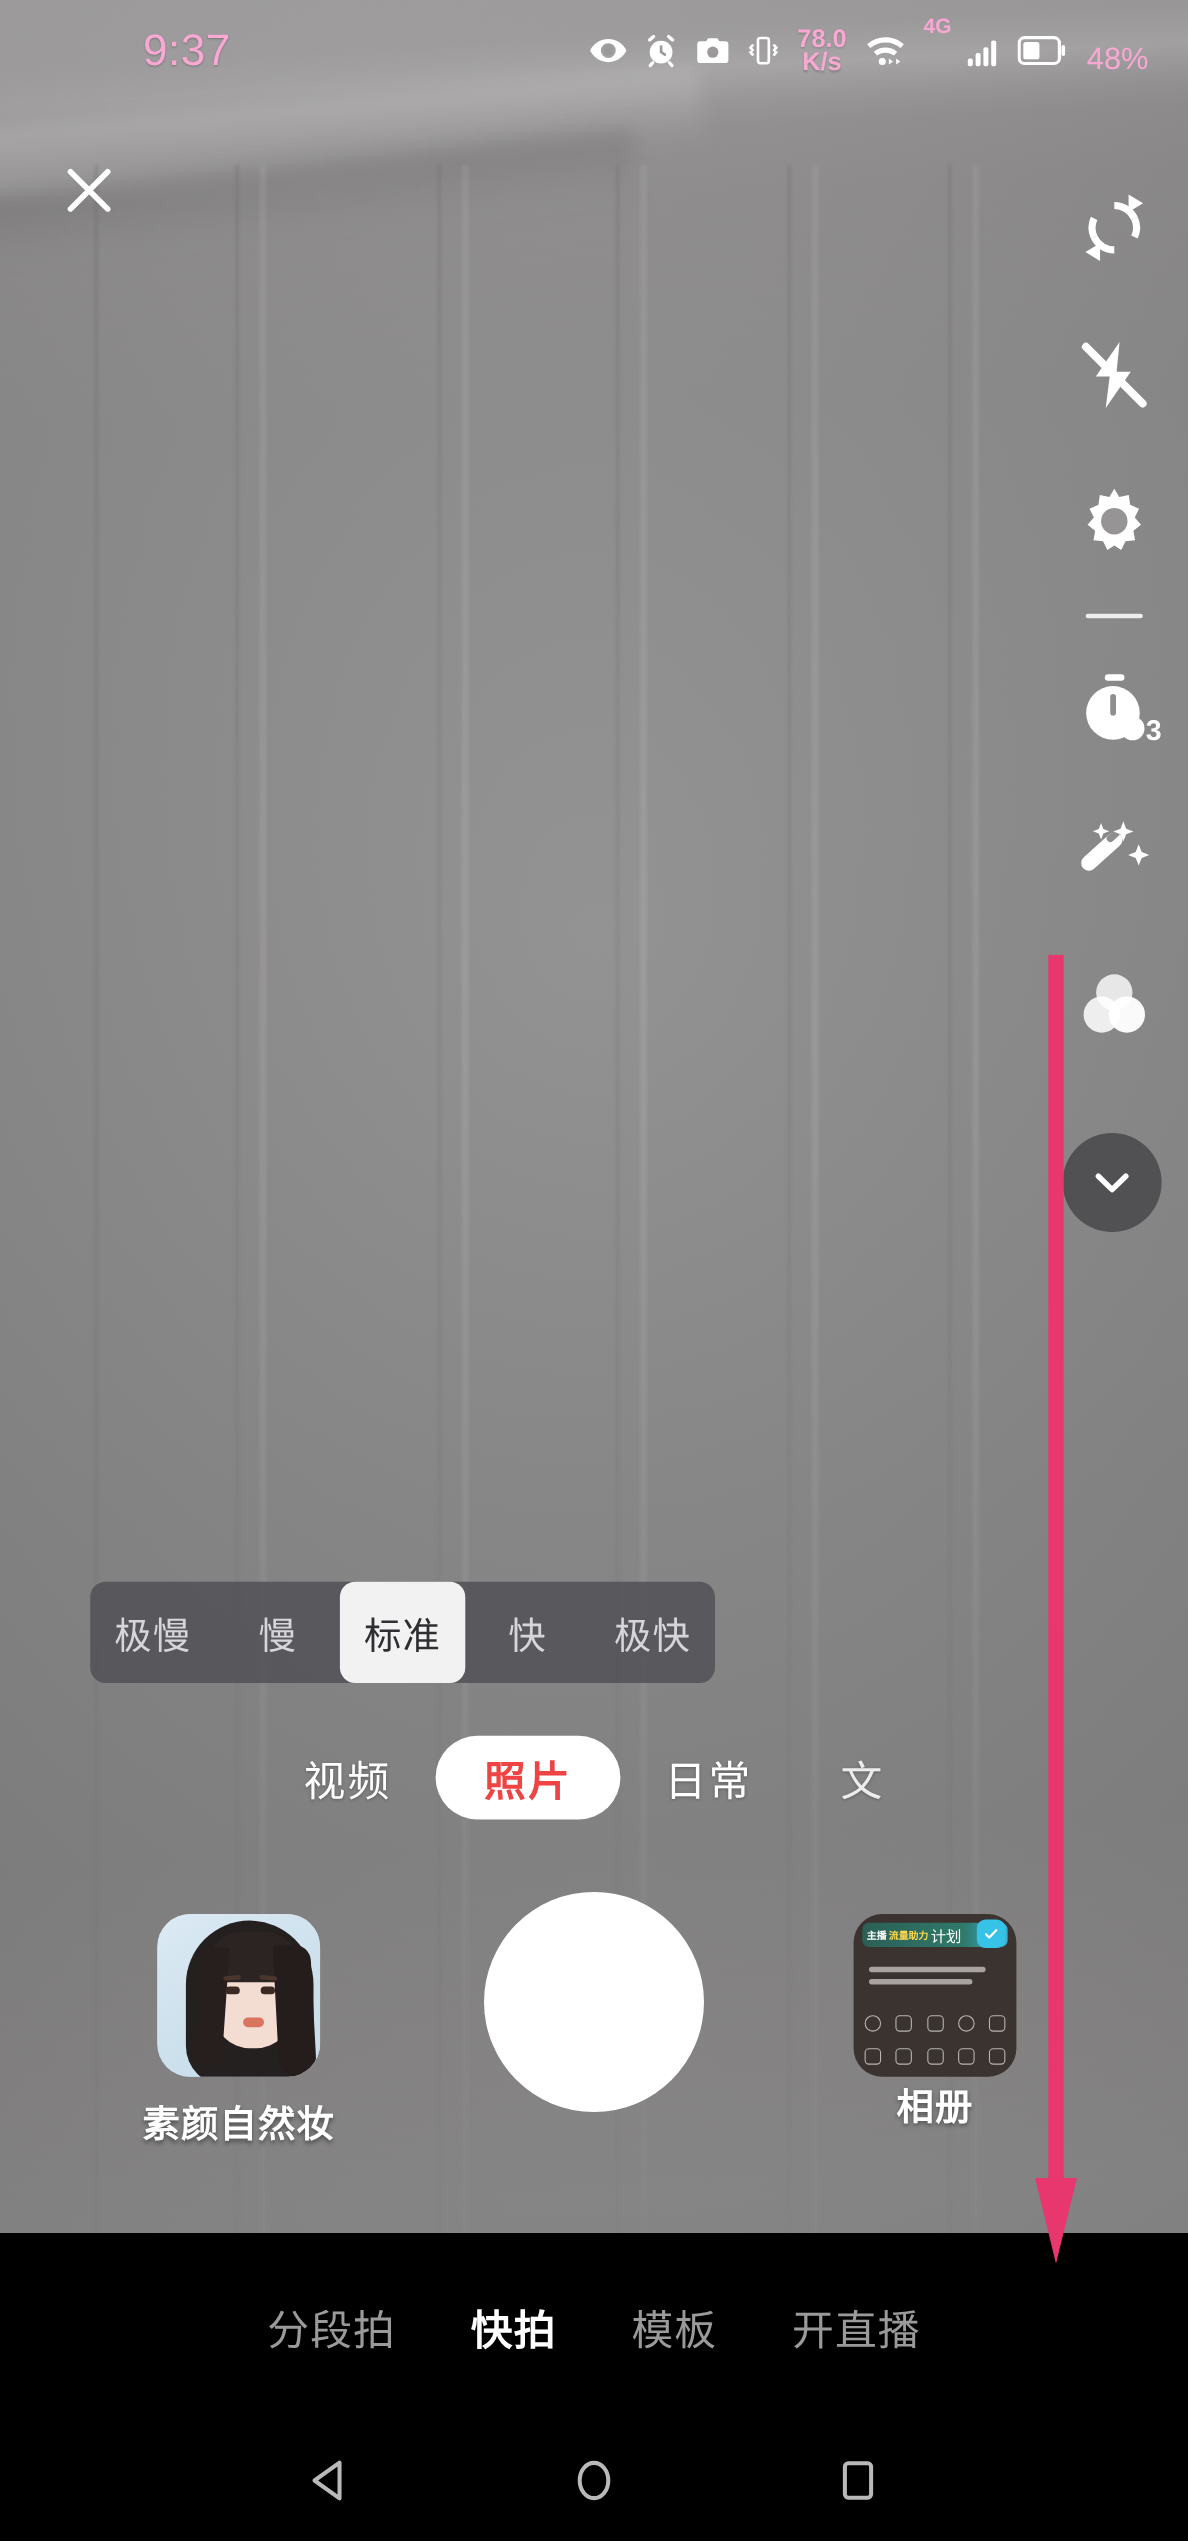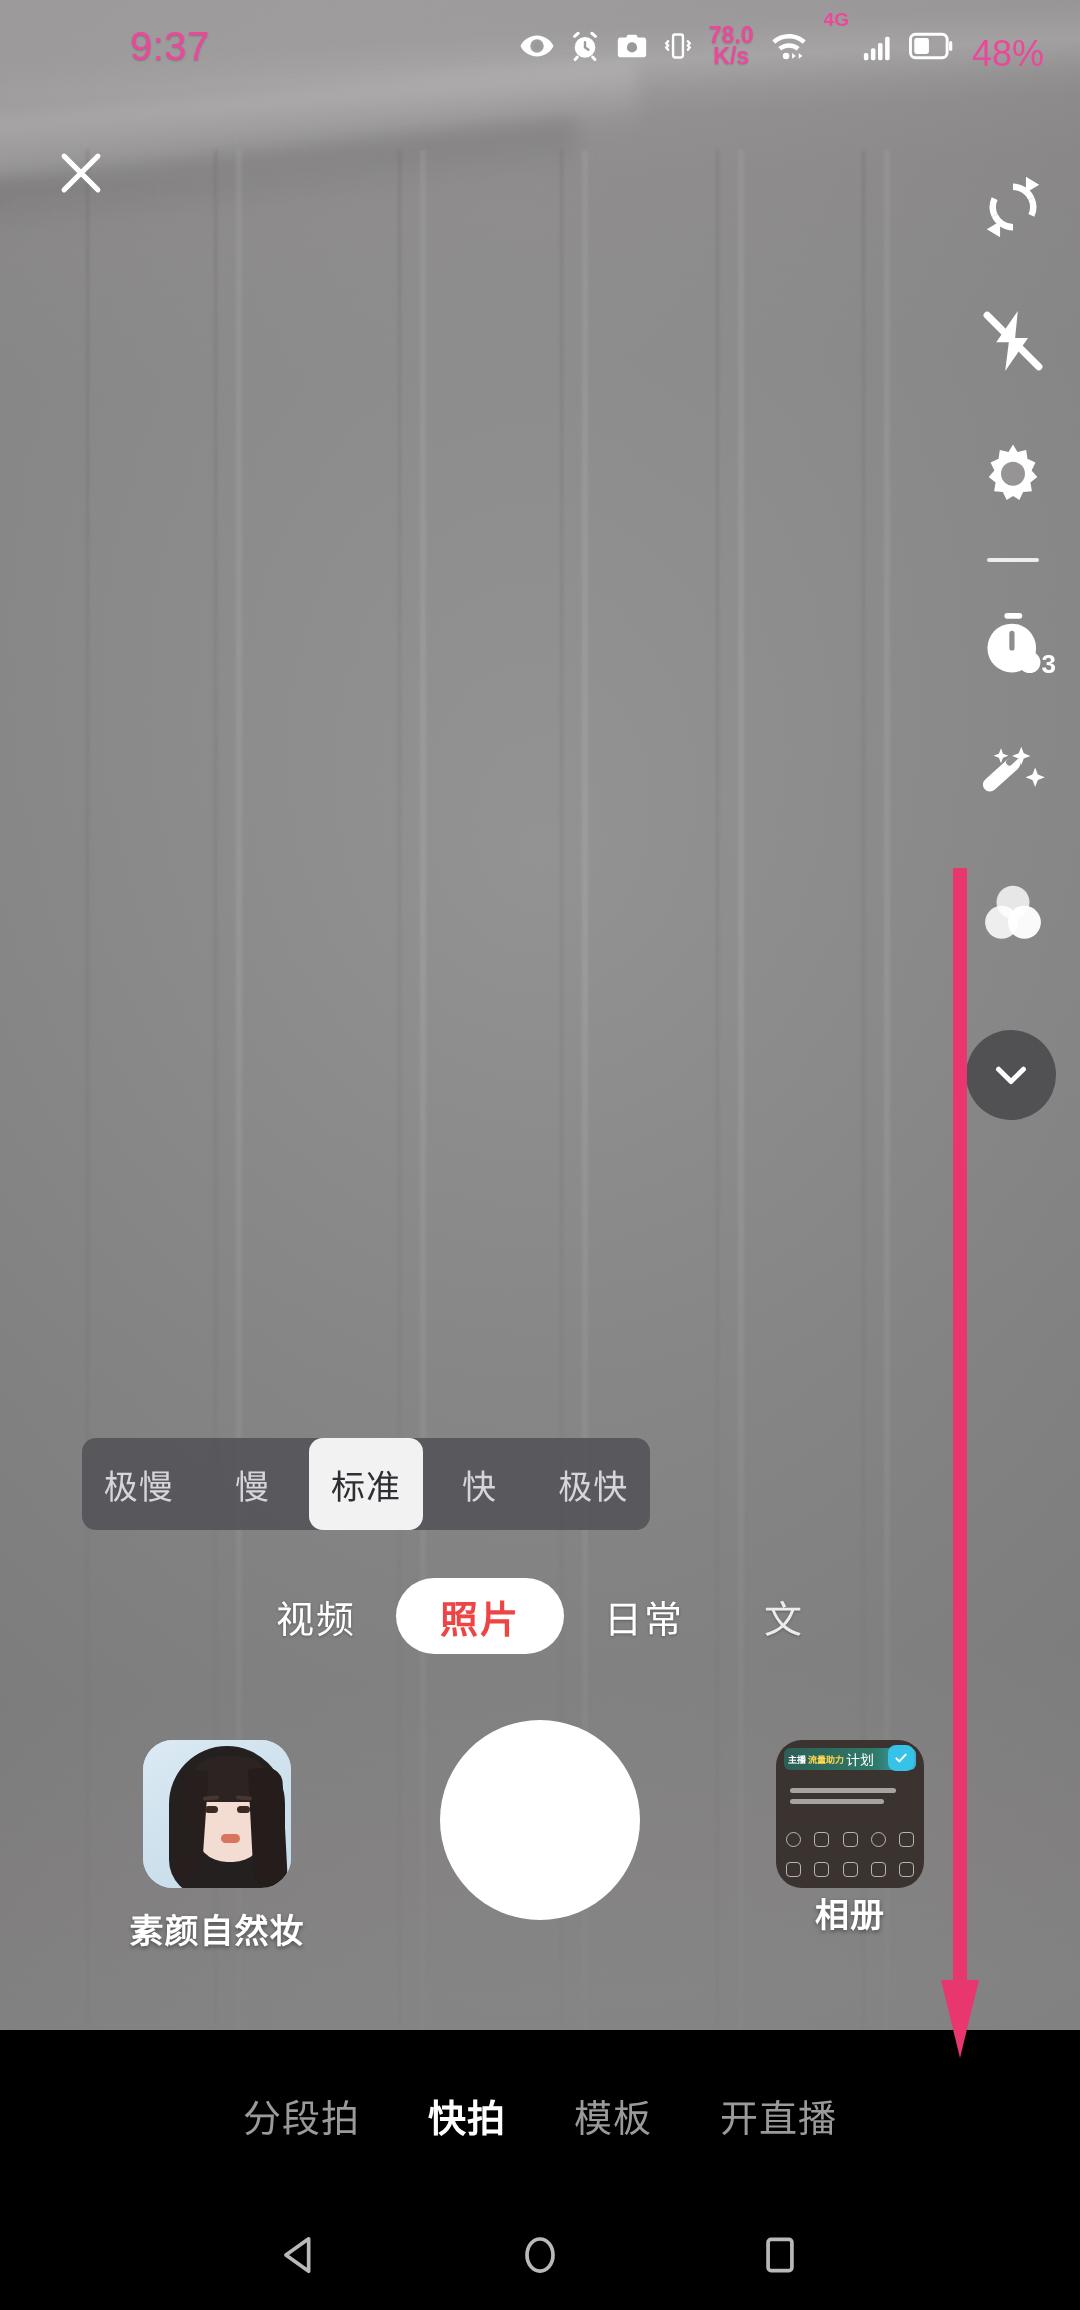--- a/index.html
+++ b/index.html
@@ -65,37 +65,37 @@
   .vf-vignette {
     position:absolute; inset:0;
     background:radial-gradient(ellipse 120% 80% at 50% 42%, rgba(255,255,255,.05), rgba(0,0,0,.16) 96%);
   }
 
   
   #status-bar {
     position:absolute; left:0; top:0; width:1080px; height:92px;
     display:flex; align-items:center; justify-content:space-between;
     padding:0 36px 0 0;
-    color:#ec4899; z-index:40;gap:25px;
+    color:#f9a8d4; z-index:40;gap:25px;
   }
   #status-clock {
     font-size:40px; letter-spacing:.5px; font-weight:400;
     padding-left:130px; text-shadow:0 1px 2px rgba(0,0,0,.25);
   }
   #status-icons {
     display:flex; align-items:center; gap:13px;
   }
   #status-icons svg { display:block; }
   .netspeed {
     display:flex; flex-direction:column; align-items:center;
     line-height:0.92; font-size:23px; font-weight:600; margin:0 2px;
     text-shadow:0 1px 2px rgba(0,0,0,.2);
   }
   .g4 { font-size:19px; font-weight:700; align-self:flex-start; margin:0 -2px 0 2px; position:relative; top:-9px; }
-  #battery-pct { font-size:36px; margin-left:6px;margin-top:15px; }
+  #battery-pct { font-size:28px; margin-left:6px;margin-top:15px; }
 
   
   #close-button {
     position:absolute; left:36px; top:128px; width:90px; height:90px;
     display:flex; align-items:center; justify-content:center;
     z-index:35; cursor:pointer;
   }
   #music-button {
     position:absolute; left:375px; top:118px;
     width:330px; height:100px; border-radius:20px;

